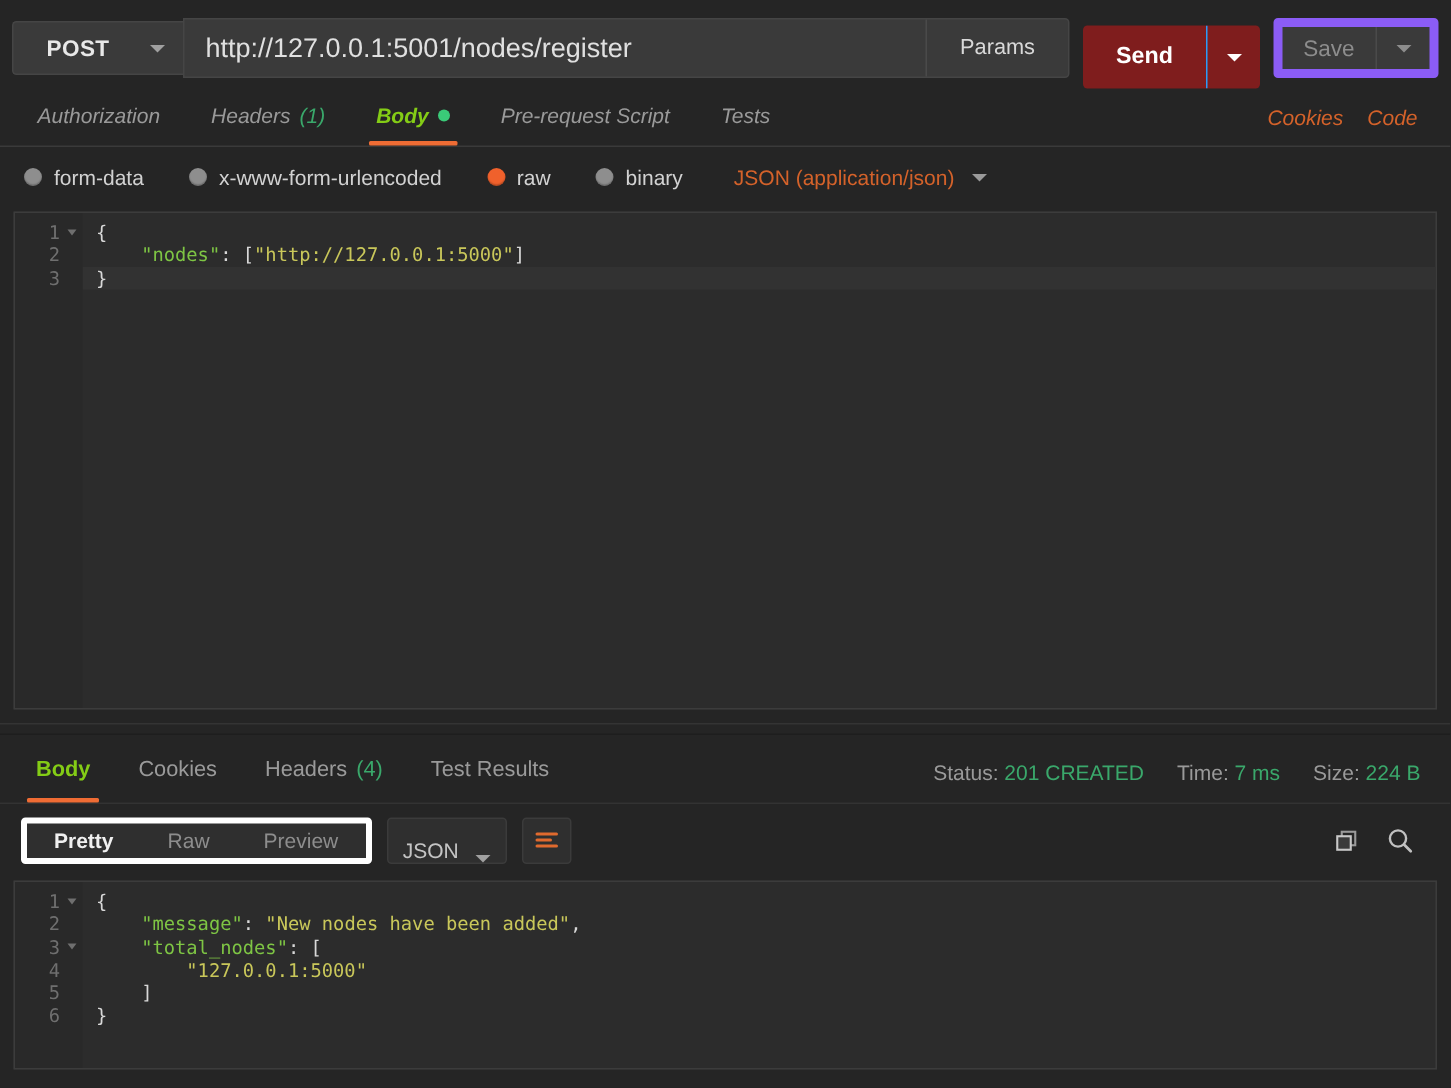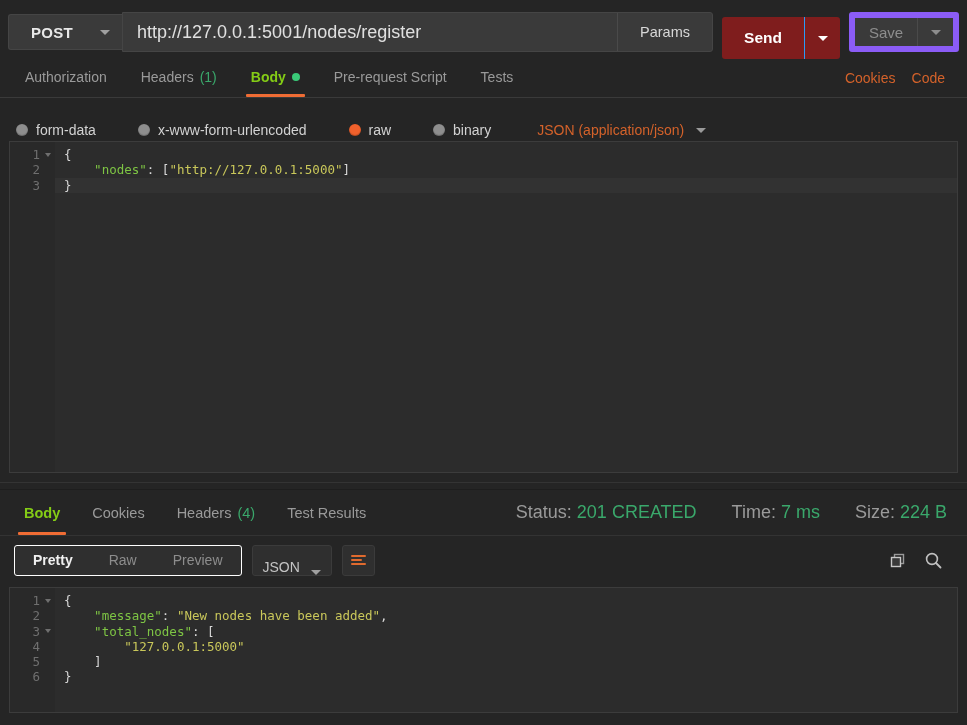--- a/index.html
+++ b/index.html
@@ -122,20 +122,21 @@
   .save-caret-btn .caret { border-top-color: #8d8d8d; }
 
   
   .req-tabs {
     display: flex;
     align-items: flex-end;
     height: 42px;
     border-bottom: 1px solid #3a3a3a;
     padding: 0 8px;
     position: relative;
+    font-style: italic;
   }
   .tab {
     display: flex;
     align-items: center;
     gap: 6px;
     height: 100%;
     padding: 0 17px;
     font-size: 14px;
     color: #9a9a9a;
     cursor: pointer;
@@ -162,24 +163,24 @@
     align-items: center;
     gap: 16px;
     padding-right: 14px;
     padding-bottom: 11px;
   }
   .link-orange { color: #d4622a; font-size: 14px; cursor: pointer; }
 
   
   .body-type-row {
     display: flex;
-    align-items: flex-end;
+    align-items: center;
     height: 40px;
     padding: 0 16px;
-    gap: 16px;
+    gap: 4px;
   }
   .radio-item {
     display: flex;
     align-items: center;
     gap: 8px;
     margin-right: 26px;
     font-size: 14px;
     color: #d2d2d2;
     cursor: pointer;
   }
@@ -278,42 +279,42 @@
     padding: 0 8px;
     border-bottom: 1px solid #333;
     position: relative;
   }
   .res-tabs .tab { height: 100%; padding: 0 16px; font-size: 14.5px; }
   .res-tabs .tab.active::after { left: 10px; right: 10px; }
   .res-meta {
     margin-left: auto;
     display: flex;
     align-items: center;
-    gap: 35px;
+    gap: 22px;
     padding-right: 12px;
     padding-bottom: 12px;
-    font-size: 18px;
+    font-size: 14px;
     color: #9a9a9a;
   }
   .res-meta .val { color: #3aa86b; }
 
   
   .res-toolbar {
     display: flex;
     align-items: center;
     height: 48px;
     padding: 0 14px;
     gap: 10px;
   }
   .seg {
     display: flex;
     align-items: center;
     height: 31px;
     background: #2f2f2f;
-    border: 1px solid #ffffff;
+    border: 4px solid #ffffff;
     border-radius: 3px;
     overflow: hidden;
   }
   .seg-item {
     display: flex; align-items: center; justify-content: center;
     height: 100%;
     padding: 0 18px;
     font-size: 14px;
     color: #8d8d8d;
     cursor: pointer;

